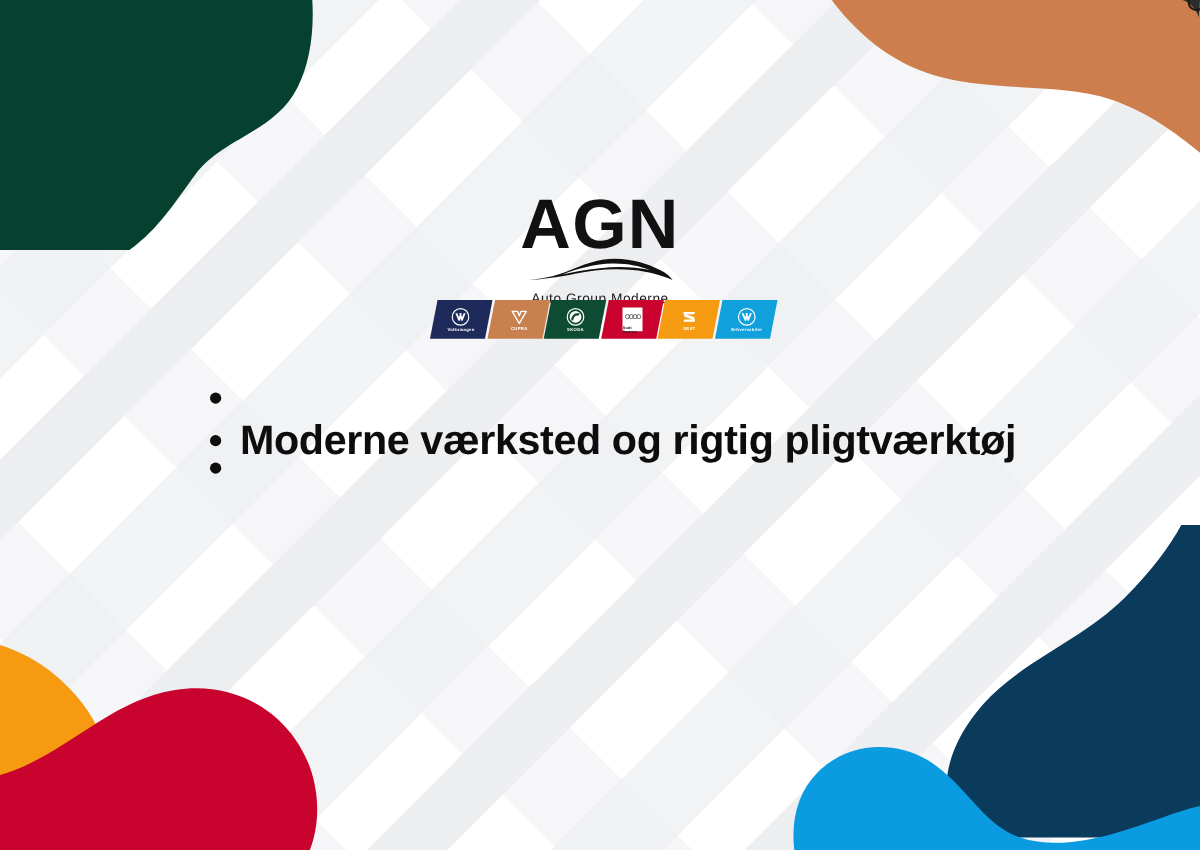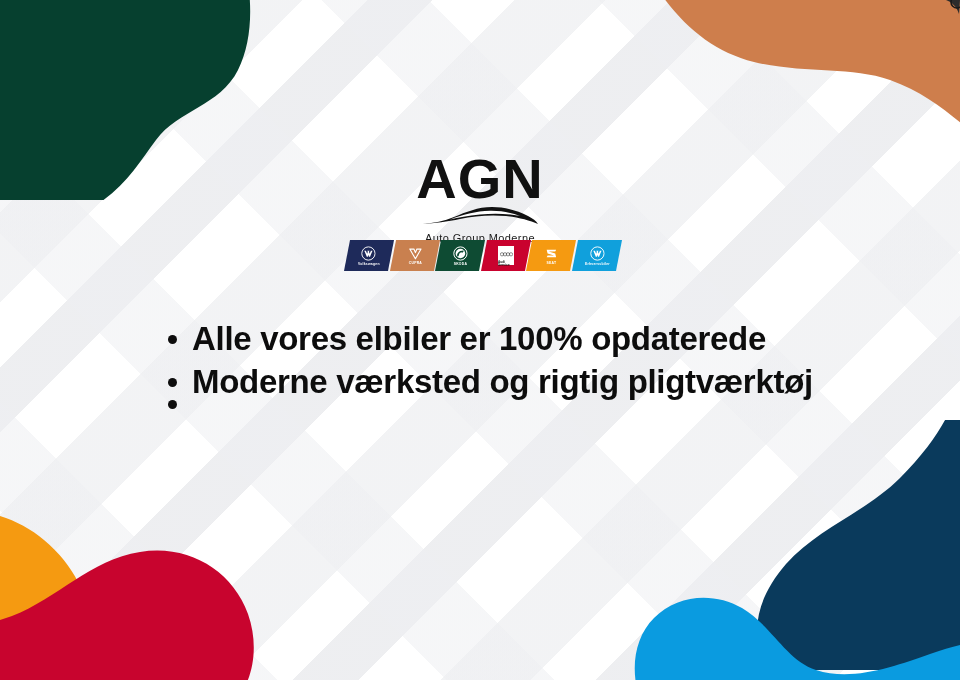--- a/index.html
+++ b/index.html
@@ -339,21 +339,20 @@
         <span class="brand-label" style="color:#ffffff;">Erhvervsbiler</span>
       </div>
     </div>
 
   </div>
 
   <div class="bullets">
 
     <div class="bullet-row">
       <span class="bullet-dot"></span>
-      <span class="bullet-text">Alle vores elbiler er 100% opdaterede</span>
     </div>
 
 
     <div class="bullet-row">
       <span class="bullet-dot"></span>
       <span class="bullet-text">Moderne værksted og rigtig pligtværktøj</span>
     </div>
 
     <div class="bullet-row">
       <span class="bullet-dot"></span>

